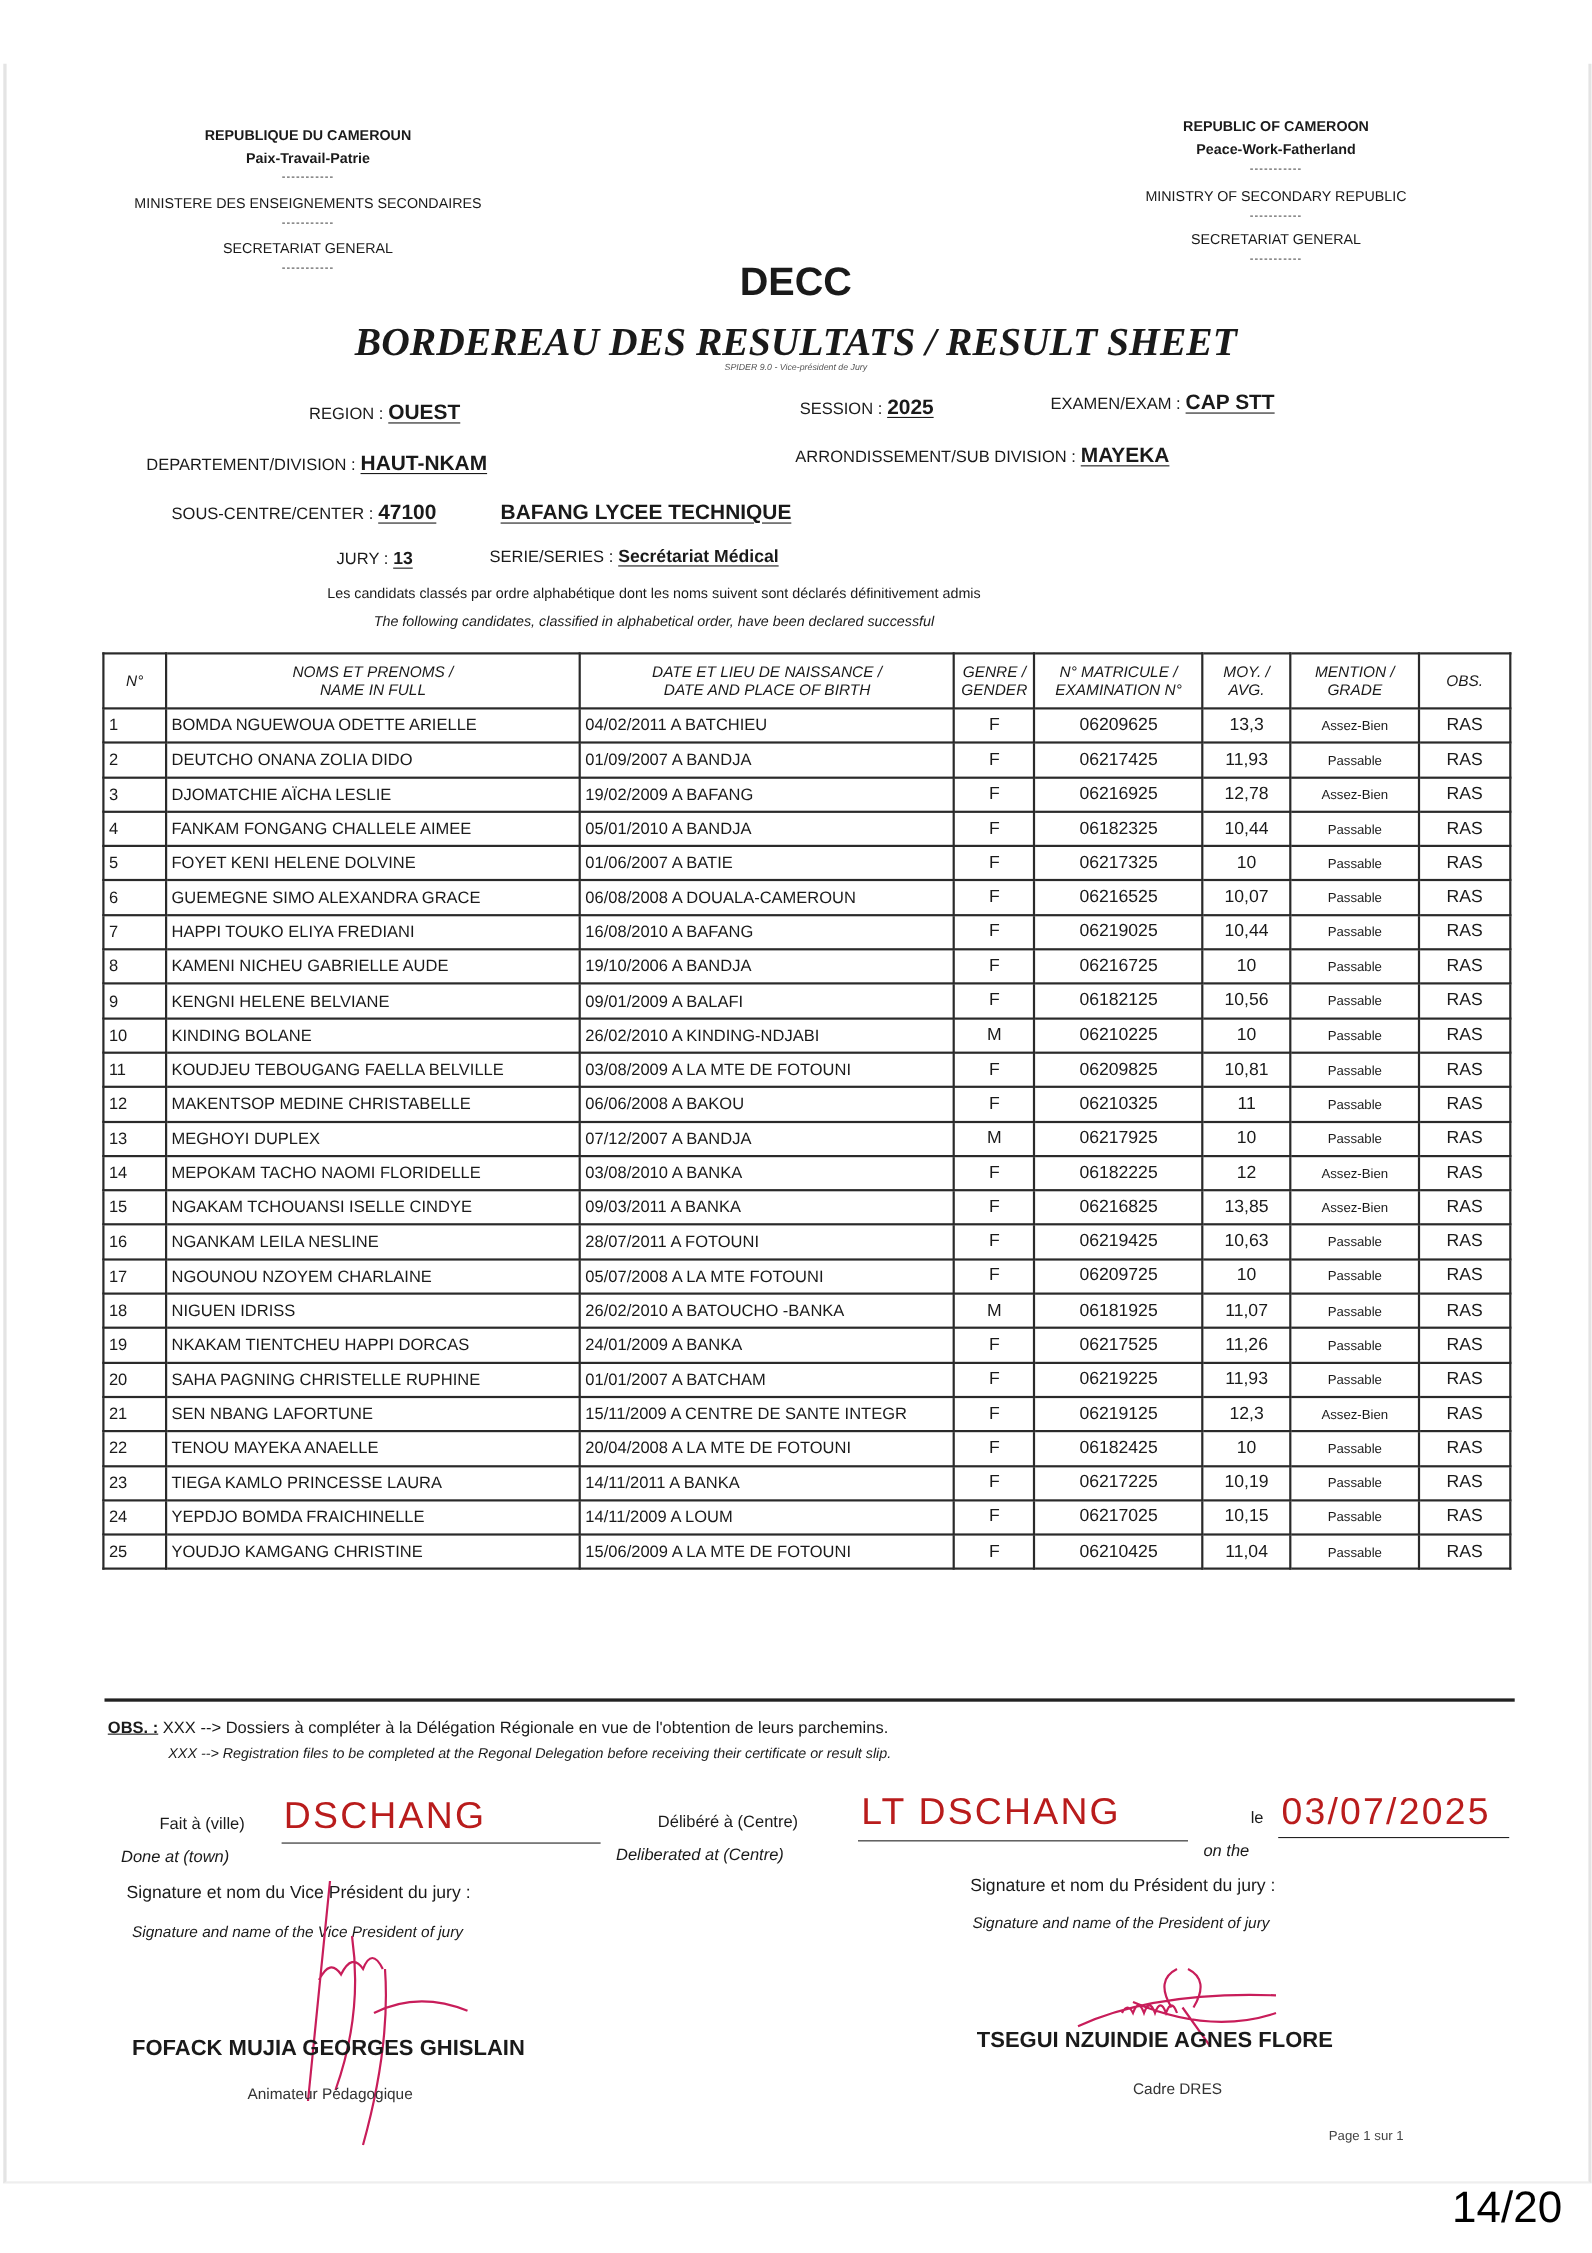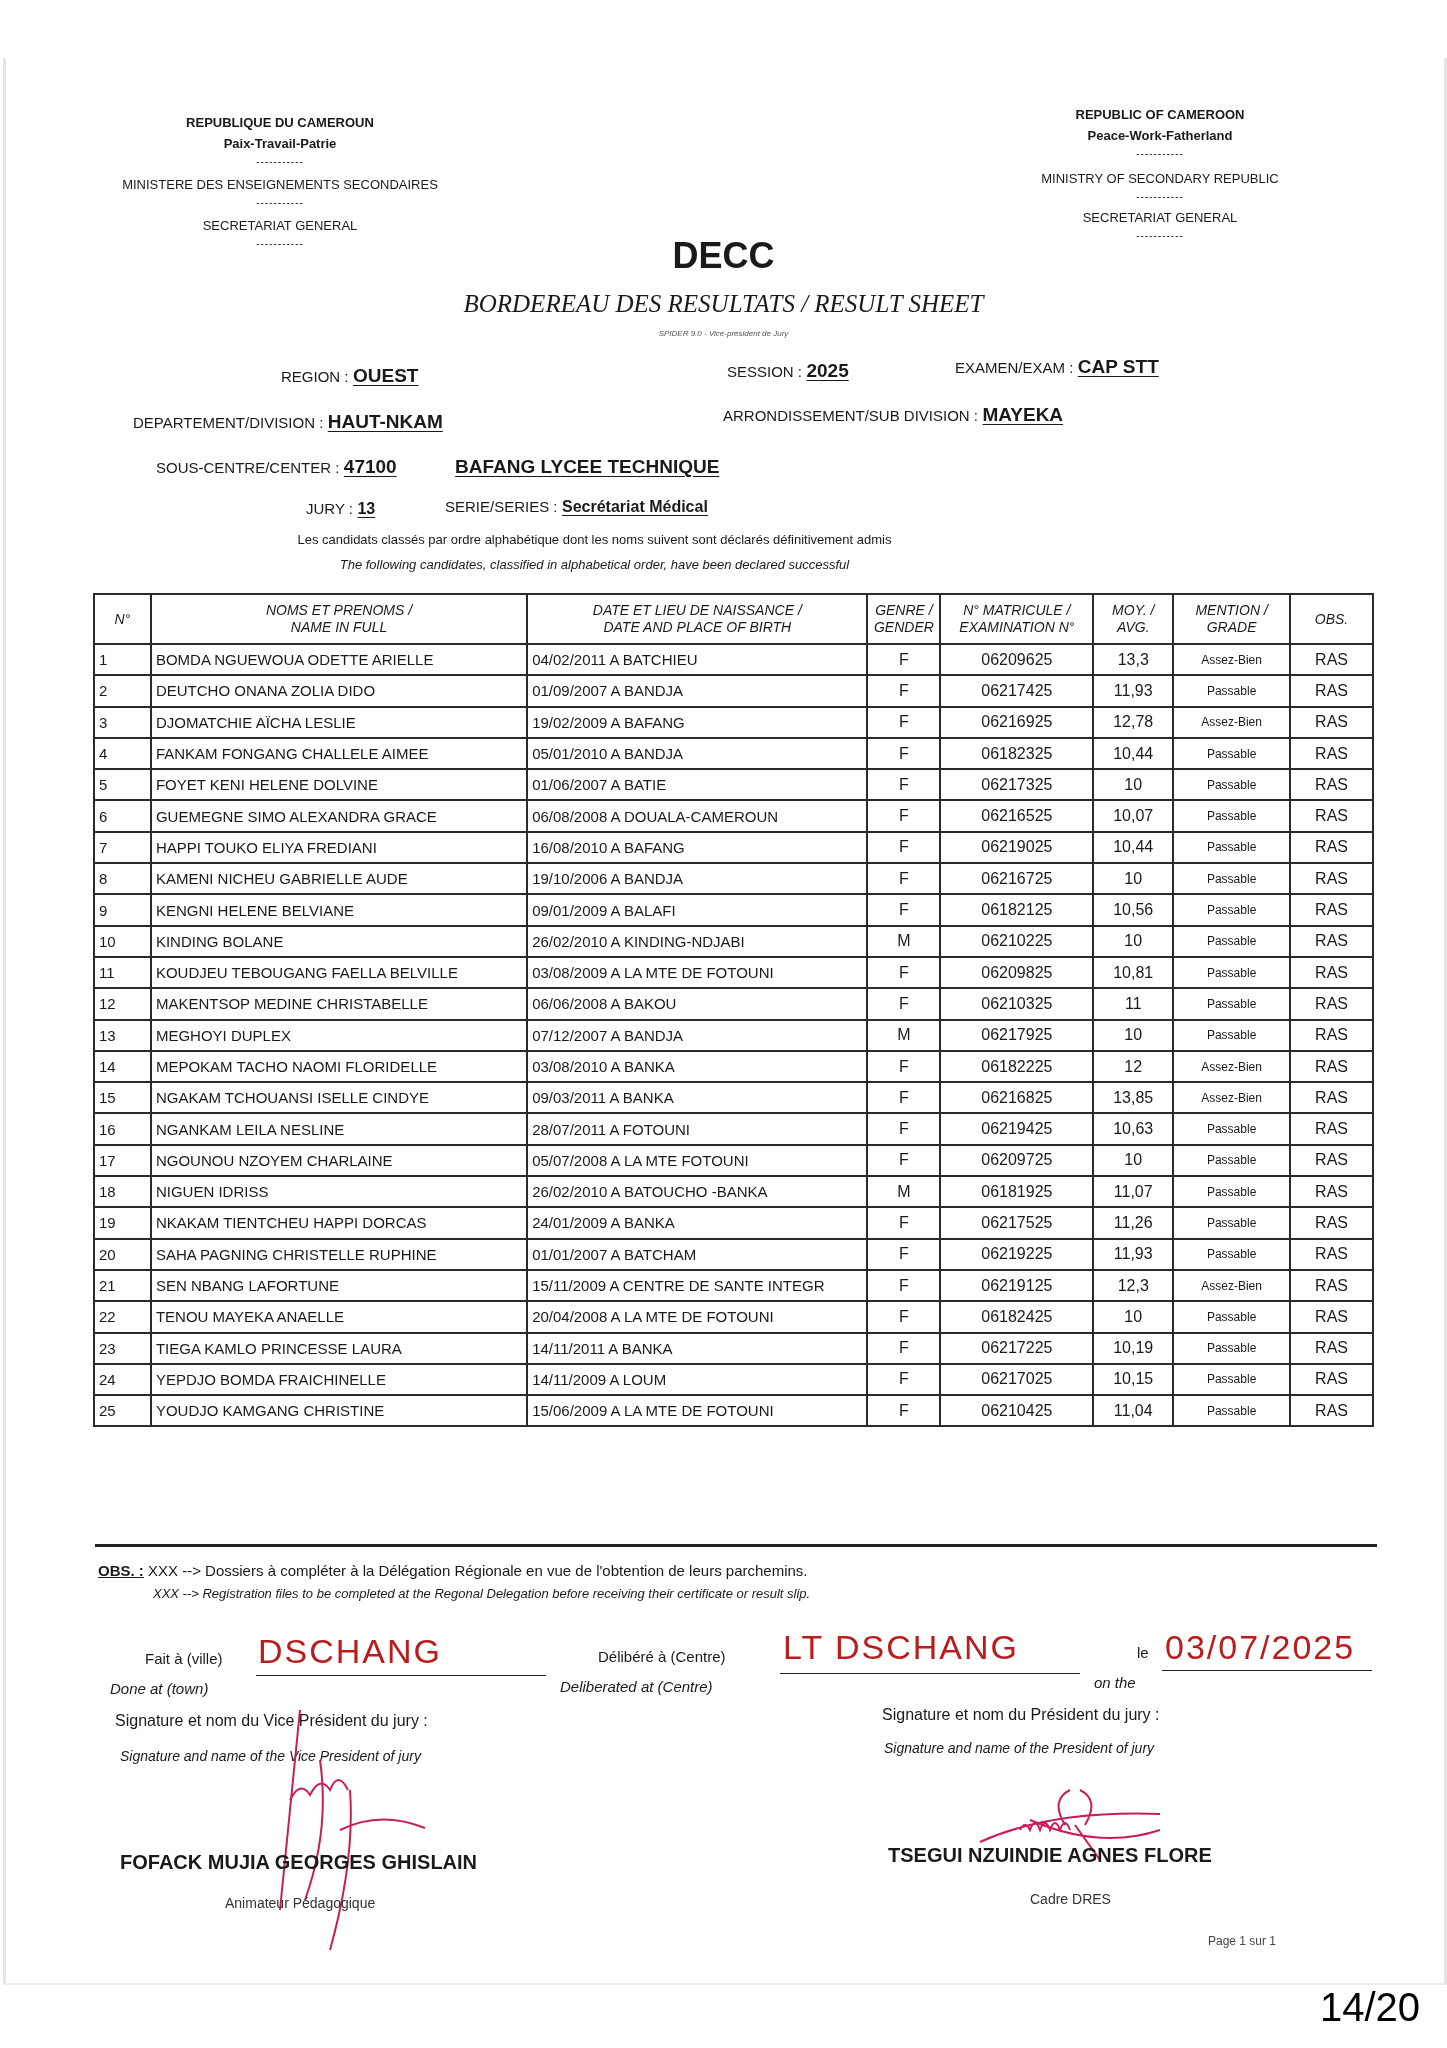--- a/index.html
+++ b/index.html
@@ -4,21 +4,21 @@
 <style>
   html, body { margin:0; padding:0; background:#ffffff; }
   body { width:1447px; height:2048px; position:relative; overflow:hidden; font-family:"Liberation Sans", sans-serif; color:#1a1a1a; }
   .page { position:absolute; left:3px; top:58px; width:1438px; height:1925px; background:#fff; border-left:3px solid #e4e4e4; border-right:3px solid #e4e4e4; border-bottom:2px solid #eeeeee; }
   .hdr { position:absolute; text-align:center; font-size:13px; line-height:21px; }
   .hdr .bold { font-weight:bold; }
   .hdr .dash { font-size:10px; letter-spacing:1px; line-height:16px; }
   .hdr-left { left:100px; top:112px; width:360px; }
   .hdr-right { left:1010px; top:104px; width:300px; }
   .decc { position:absolute; left:0; width:1447px; top:235px; text-align:center; font-size:36px; font-weight:bold; }
-  .title { position:absolute; left:0; width:1447px; top:290px; text-align:center; font-family:"Liberation Serif", serif; font-weight:normal; font-style:italic; font-size:25px; }
+  .title { position:absolute; left:0; width:1447px; top:290px; text-align:center; font-family:"Liberation Serif", serif; font-weight:bold; font-style:italic; font-size:36px; }
   .subtitle { position:absolute; left:0; width:1447px; top:329px; text-align:center; font-size:8px; font-style:italic; color:#555; }
   .field { position:absolute; font-size:16px; white-space:nowrap; }
   .field .lbl { font-size:15px; }
   .field .val { font-weight:bold; font-size:19px; text-decoration:underline; text-underline-offset:3px; }
   .field .val.small { font-size:16px; }
   .intro { position:absolute; left:0; width:1189px; text-align:center; font-size:13px; }
   .intro.i2 { font-style:italic; }
   table.res { position:absolute; left:93px; top:593px; width:1281px; border-collapse:collapse; font-size:16px; }
   table.res th, table.res td { border:2px solid #2a2a2a; padding:0 4px; height:29.3px; }
   table.res th { font-style:italic; font-weight:normal; font-size:14px; line-height:17px; height:48px; text-align:center; }

